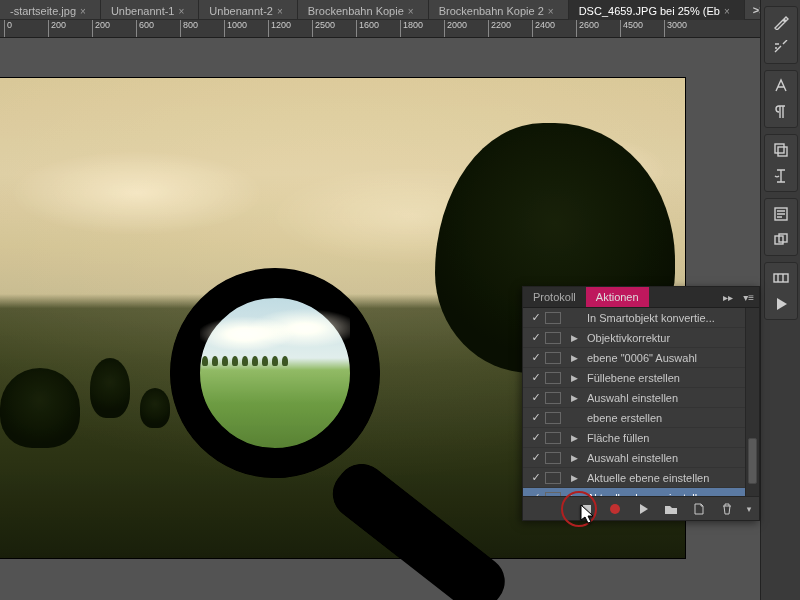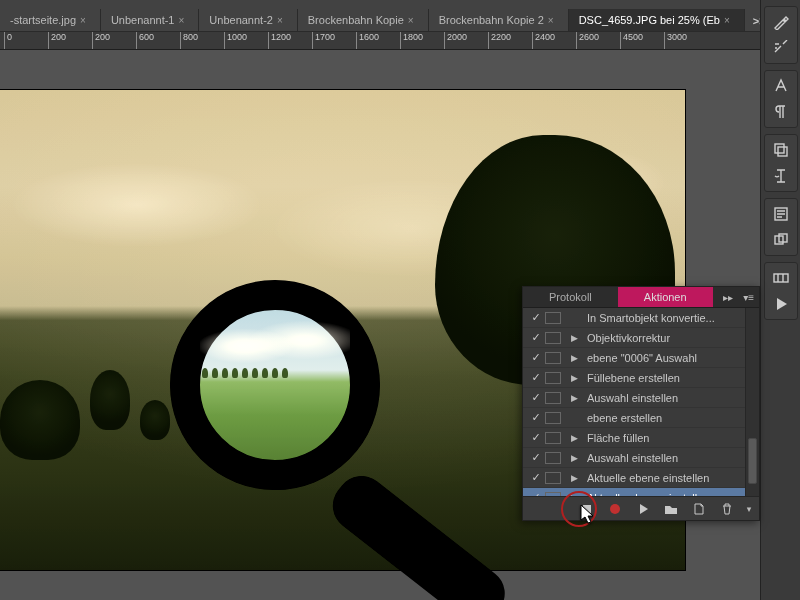--- a/index.html
+++ b/index.html
@@ -9,23 +9,23 @@
     font-size: 11px;
     color: #c8c8c8;
     overflow: hidden;
     width: 800px;
     height: 600px;
     position: relative;
   }
   
   .doc-tabs {
     display: flex;
-    align-items: flex-end;
+    align-items: flex-start;
     background: #424242;
-    height: 32px;
+    height: 20px;
     border-bottom: 1px solid #2a2a2a;
     width: 760px;
   }
   .doc-tab {
     position: relative;
     padding: 5px 14px 5px 10px;
     color: #bbb;
     font-size: 11px;
     border-right: 1px solid #2a2a2a;
     cursor: default;
@@ -215,21 +215,21 @@
     box-shadow: -2px 2px 8px rgba(0,0,0,0.5);
     font-size: 11px;
   }
   .panel-tabs {
     display: flex;
     background: #2c2c2c;
     border-bottom: 1px solid #1e1e1e;
     align-items: center;
   }
   .panel-tab {
-    padding: 4px 26px;
+    padding: 4px 10px;
     color: #aaa;
     cursor: pointer;
   }
   .panel-tab.active {
     background: #be185d;
     color: #ddd;
   }
   .panel-tabs .spacer { flex:1; }
   .panel-tabs .menu-ic, .panel-tabs .collapse-ic {
     padding: 3px 5px;
@@ -373,21 +373,21 @@
 </div>
 
 <div class="ruler">
   <span class="tick" style="left:4px">0</span>
   <span class="tick" style="left:48px">200</span>
   <span class="tick" style="left:92px">200</span>
   <span class="tick" style="left:136px">600</span>
   <span class="tick" style="left:180px">800</span>
   <span class="tick" style="left:224px">1000</span>
   <span class="tick" style="left:268px">1200</span>
-  <span class="tick" style="left:312px">1700</span>
+  <span class="tick" style="left:312px">2500</span>
   <span class="tick" style="left:356px">1600</span>
   <span class="tick" style="left:400px">1800</span>
   <span class="tick" style="left:444px">2000</span>
   <span class="tick" style="left:488px">2200</span>
   <span class="tick" style="left:532px">2400</span>
   <span class="tick" style="left:576px">2600</span>
   <span class="tick" style="left:620px">4500</span>
   <span class="tick" style="left:664px">3000</span>
 </div>
 

